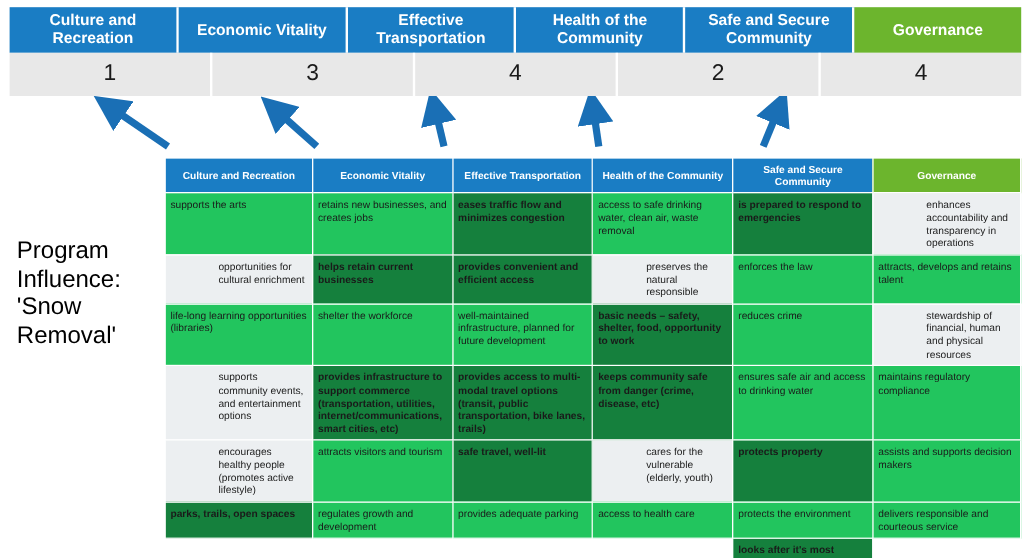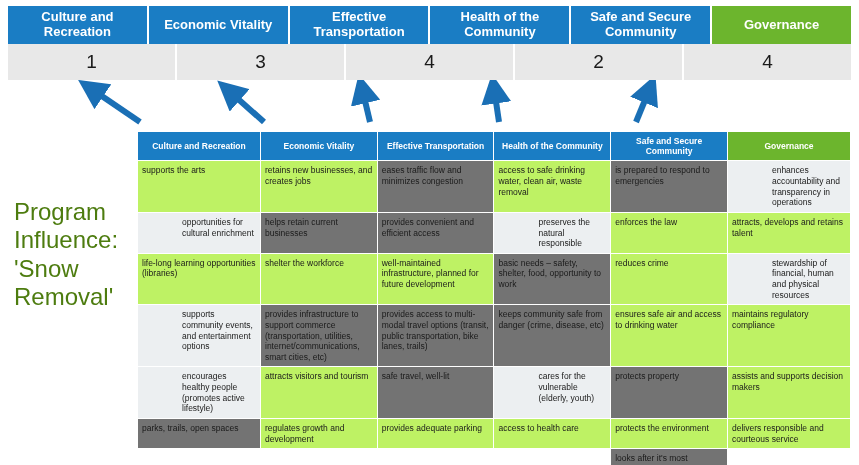--- a/index.html
+++ b/index.html
@@ -72,22 +72,22 @@
     width: 859px;
     height: 55px;
   }
 
   
   #caption {
     position: absolute;
     left: 14px;
     top: 198px;
     width: 120px;
-    font-size: 24px;
-    color: #4d7c0f;
+    font-size: 20px;
+    color: #000000;
     line-height: 1.18;
   }
 
   
   #matrix {
     position: absolute;
     left: 137px;
     top: 131px;
     width: 714px;
     border-collapse: collapse;
@@ -107,23 +107,23 @@
   #matrix th.blue { background: #1a7dc4; }
   #matrix th.green { background: #6cb52d; }
   #matrix td {
     vertical-align: top;
     padding: 4px 4px;
     line-height: 1.25;
     color: #1a1a1a;
     border: 1px solid #ffffff;
     height: 18px;
   }
-  #matrix td.white { background: #bef264; }
+  #matrix td.white { background: #22c55e; }
   #matrix td.grey { background: #eceff1; padding-left: 44px; }
-  #matrix td.hl { background: #737373; }
+  #matrix td.hl { background: #15803d; font-weight: bold; }
   #matrix td.empty { background: #ffffff; }
 </style>
 </head>
 <body>
 
 <div id="top-band">
   <div class="top-cell blue">Culture and Recreation</div>
   <div class="top-cell blue">Economic Vitality</div>
   <div class="top-cell blue">Effective Transportation</div>
   <div class="top-cell blue">Health of the Community</div>

